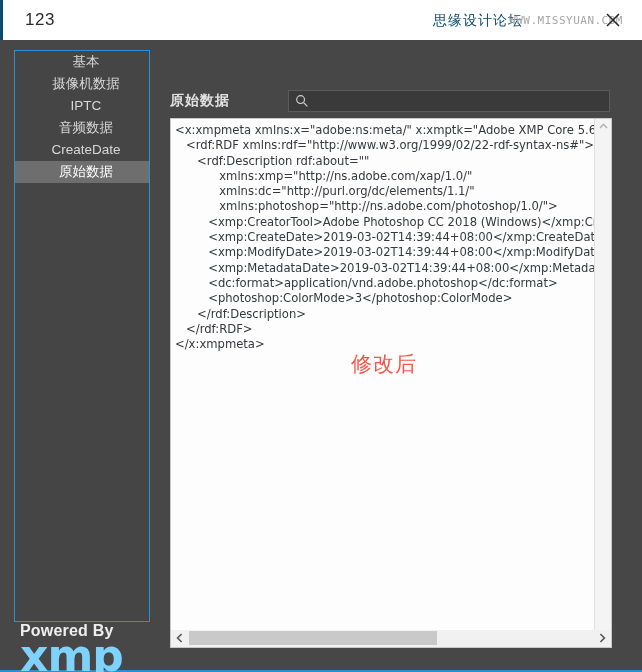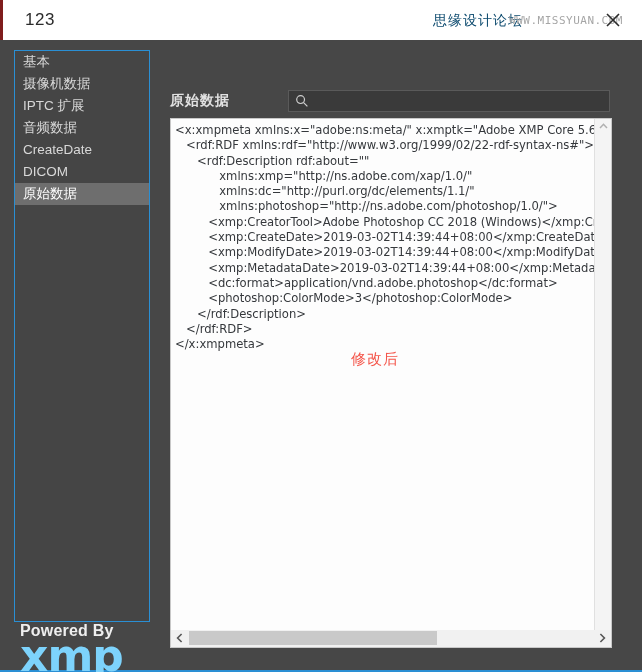--- a/index.html
+++ b/index.html
@@ -14,21 +14,21 @@
     overflow: hidden;
     position: relative;
   }
 
   
   #titlebar {
     position: absolute;
     left: 0; top: 0;
     width: 635px; height: 40px;
     background: #ffffff;
-    border-left: 3px solid #7f1d1d;
+    border-left: 3px solid #0c4a6e;
     box-sizing: border-box;
   }
   #title-text {
     position: absolute;
     left: 22px; top: 10px;
     font-size: 17px;
     color: #2b2b2b;
     letter-spacing: 0.5px;
   }
   #wm-cn {
@@ -75,20 +75,21 @@
     overflow: hidden;
   }
   .side-item {
     height: 22px;
     line-height: 22px;
     padding-left: 8px;
     font-size: 13.5px;
     color: #d8d8d8;
     white-space: nowrap;
     cursor: default;
+    text-align: center;
   }
   .side-item.selected {
     background: #6e6e6e;
     color: #ffffff;
   }
 
   
   #pane-title {
     position: absolute;
     left: 170px; top: 52px;
@@ -139,21 +140,21 @@
     margin: 0;
     font-family: "DejaVu Sans", sans-serif;
     font-size: 11.6px;
     line-height: 15.3px;
     color: #35383c;
     white-space: pre;
   }
   #annotation {
     position: absolute;
     left: 180px; top: 231px;
-    font-size: 15px;
+    font-size: 21px;
     color: #f4554a;
     letter-spacing: 1px;
   }
 
   
   #vscroll {
     position: absolute;
     right: 0; top: 0;
     width: 17px; height: 528px;
     background: #f4f4f4;
@@ -227,24 +228,23 @@
       <path d="M4 4 L16 16 M16 4 L4 16" stroke="#2b2b2b" stroke-width="1.6" fill="none"></path>
     </svg>
   </div>
 </div>
 
 <div id="dialog">
 
   <div id="sidebar">
       <div class="side-item"><span>基本</span></div>
       <div class="side-item"><span>摄像机数据</span></div>
-      <div class="side-item"><span>IPTC 扩展</span></div>
+      <div class="side-item"><span>IPTC</span></div>
       <div class="side-item"><span>音频数据</span></div>
       <div class="side-item"><span>CreateDate</span></div>
-      <div class="side-item"><span>DICOM</span></div>
       <div class="side-item selected"><span>原始数据</span></div>
     </div>
 
   <div id="pane-title">原始数据</div>
 
   <div id="search-box">
     <span id="search-icon">
       <svg width="14" height="14" viewBox="0 0 14 14">
         <circle cx="5.6" cy="5.6" r="3.9" stroke="#cfcfcf" stroke-width="1.2" fill="none"></circle>
         <path d="M8.6 8.6 L12.4 12.4" stroke="#cfcfcf" stroke-width="1.2" fill="none"></path>

